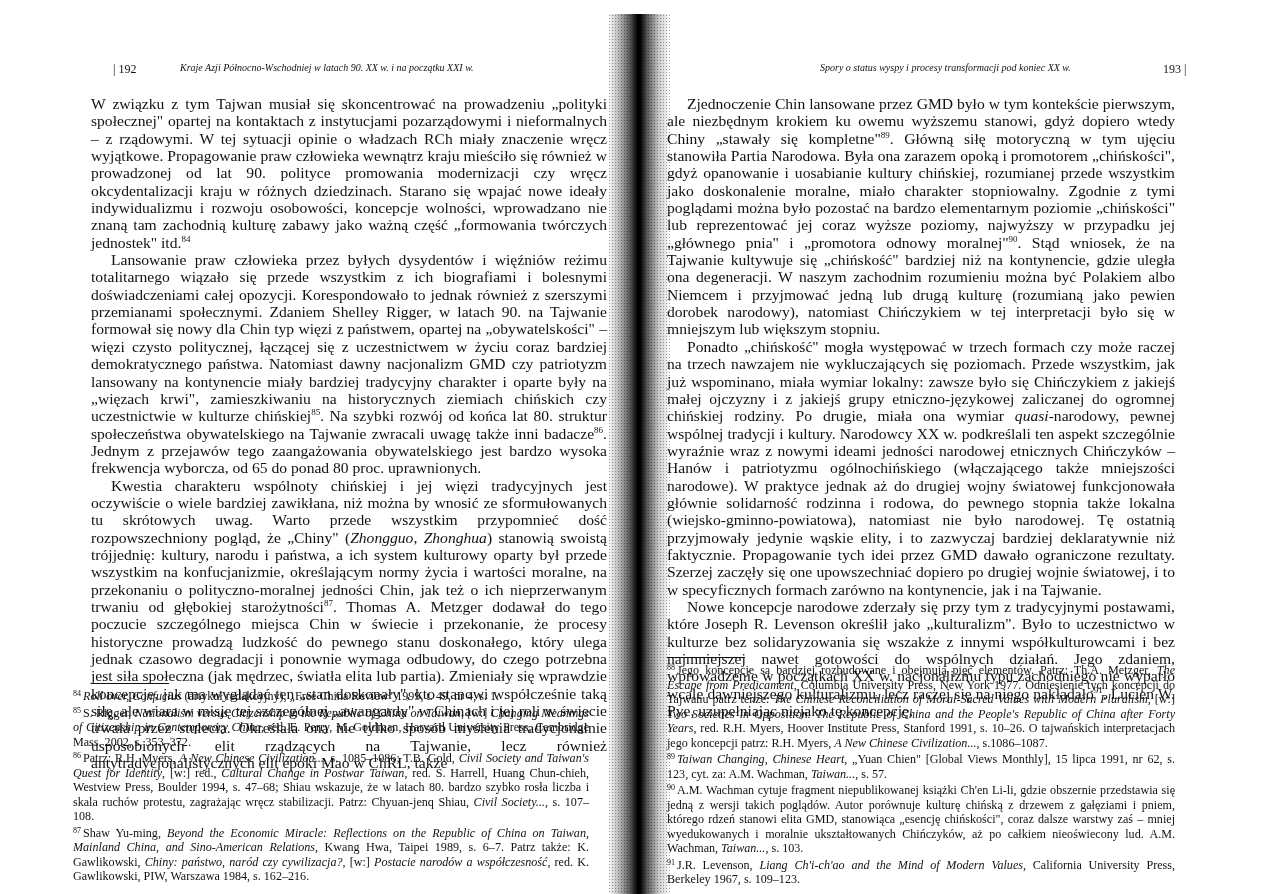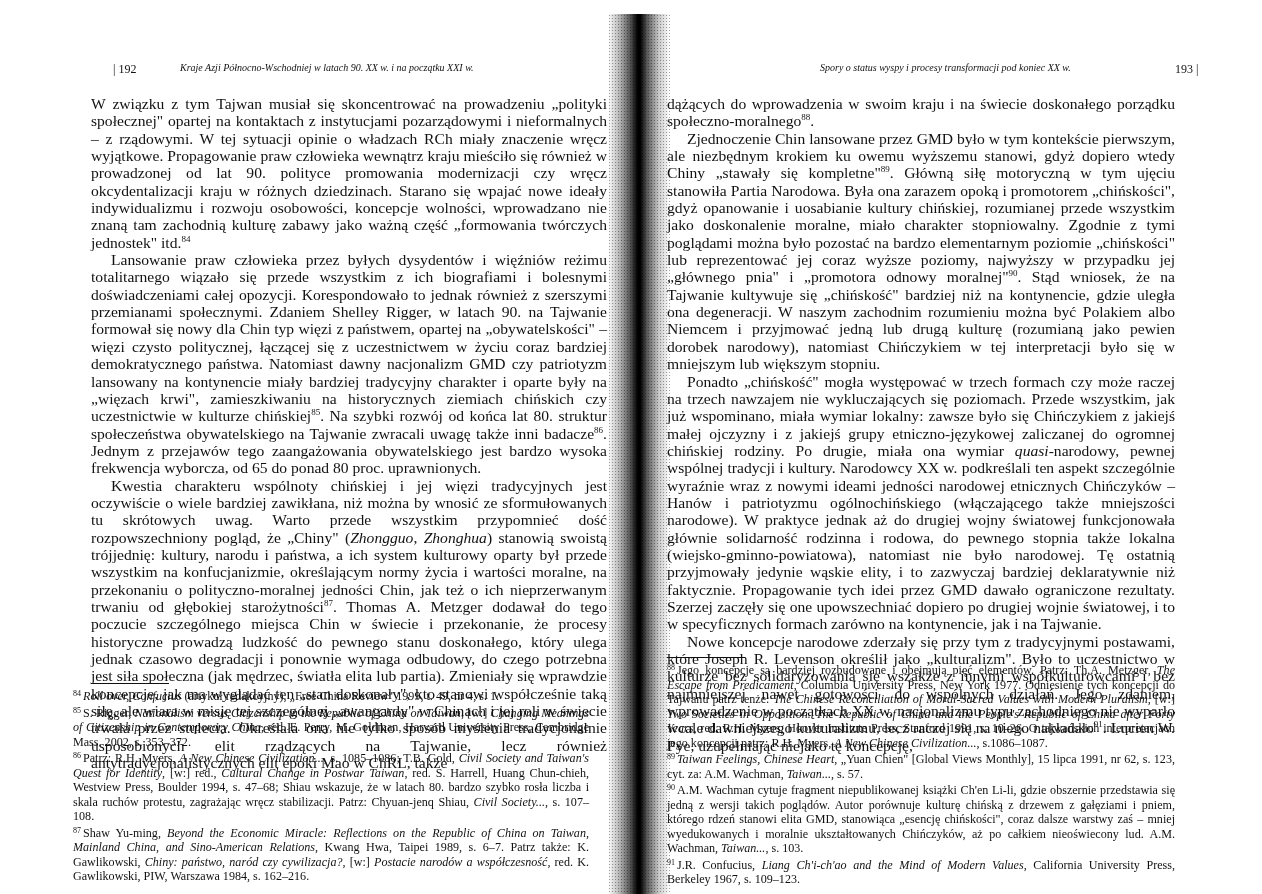--- a/index.html
+++ b/index.html
@@ -59,30 +59,29 @@
     <div class="footnotes">
         <p class="fn"><span class="num">84</span><span class="it">Roll over, Confucius</span><span> (artykuł redakcyjny), „Free China Review" 1999, t. 49, nr 4, s. 1.</span></p>
         <p class="fn"><span class="num">85</span><span>S. Rigger, </span><span class="it">Nationalism versus Citizenship in the Republic of China on Taiwan</span><span>, [w:] </span><span class="it">Changing Meanings of Citizenship in Contemporary China</span><span>, red. E. Perry, M. Goldman, Harvard University Press, Cambridge Mass. 2002, s. 353–372.</span></p>
         <p class="fn"><span class="num">86</span><span>Patrz: R.H. Myers, </span><span class="it">A New Chinese Civilization...</span><span>, s. 1085–1086; T.B. Gold, </span><span class="it">Civil Society and Taiwan's Quest for Identity</span><span>, [w:] red., </span><span class="it">Cultural Change in Postwar Taiwan</span><span>, red. S. Harrell, Huang Chun-chieh, Westview Press, Boulder 1994, s. 47–68; Shiau wskazuje, że w latach 80. bardzo szybko rosła liczba i skala ruchów protestu, zagrażając wręcz stabilizacji. Patrz: Chyuan-jenq Shiau, </span><span class="it">Civil Society...</span><span>, s. 107–108.</span></p>
         <p class="fn"><span class="num">87</span><span>Shaw Yu-ming, </span><span class="it">Beyond the Economic Miracle: Reflections on the Republic of China on Taiwan, Mainland China, and Sino-American Relations</span><span>, Kwang Hwa, Taipei 1989, s. 6–7. Patrz także: K. Gawlikowski, </span><span class="it">Chiny: państwo, naród czy cywilizacja?</span><span>, [w:] </span><span class="it">Postacie narodów a współczesność</span><span>, red. K. Gawlikowski, PIW, Warszawa 1984, s. 162–216.</span></p>
       </div>
   </div>
 
   <div class="page right">
     <div class="running-head" style="left:160px;margin-left:20px;">Spory o status wyspy i procesy transformacji pod koniec XX w.</div>
-    <div class="folio" style="left:535px;font-family:Liberation Serif, serif;">193 |</div>
+    <div class="folio" style="left:523px;font-family:Liberation Serif, serif;">193 |</div>
     <div class="body-text">
-        <p class="cont"><span>dążących do wprowadzenia w swoim kraju i na świecie doskonałego porządku społeczno-moralnego</span><sup>88</sup><span>.</span></p>
         <p class="indent"><span>Zjednoczenie Chin lansowane przez GMD było w tym kontekście pierwszym, ale niezbędnym krokiem ku owemu wyższemu stanowi, gdyż dopiero wtedy Chiny „stawały się kompletne"</span><sup>89</sup><span>. Główną siłę motoryczną w tym ujęciu stanowiła Partia Narodowa. Była ona zarazem opoką i promotorem „chińskości", gdyż opanowanie i uosabianie kultury chińskiej, rozumianej przede wszystkim jako doskonalenie moralne, miało charakter stopniowalny. Zgodnie z tymi poglądami można było pozostać na bardzo elementarnym poziomie „chińskości" lub reprezentować jej coraz wyższe poziomy, najwyższy w przypadku jej „głównego pnia" i „promotora odnowy moralnej"</span><sup>90</sup><span>. Stąd wniosek, że na Tajwanie kultywuje się „chińskość" bardziej niż na kontynencie, gdzie uległa ona degeneracji. W naszym zachodnim rozumieniu można być Polakiem albo Niemcem i przyjmować jedną lub drugą kulturę (rozumianą jako pewien dorobek narodowy), natomiast Chińczykiem w tej interpretacji było się w mniejszym lub większym stopniu.</span></p>
         <p class="indent"><span>Ponadto „chińskość" mogła występować w trzech formach czy może raczej na trzech nawzajem nie wykluczających się poziomach. Przede wszystkim, jak już wspominano, miała wymiar lokalny: zawsze było się Chińczykiem z jakiejś małej ojczyzny i z jakiejś grupy etniczno-językowej zaliczanej do ogromnej chińskiej rodziny. Po drugie, miała ona wymiar </span><span class="it">quasi</span><span>-narodowy, pewnej wspólnej tradycji i kultury. Narodowcy XX w. podkreślali ten aspekt szczególnie wyraźnie wraz z nowymi ideami jedności narodowej etnicznych Chińczyków – Hanów i patriotyzmu ogólnochińskiego (włączającego także mniejszości narodowe). W praktyce jednak aż do drugiej wojny światowej funkcjonowała głównie solidarność rodzinna i rodowa, do pewnego stopnia także lokalna (wiejsko-gminno-powiatowa), natomiast nie było narodowej. Tę ostatnią przyjmowały jedynie wąskie elity, i to zazwyczaj bardziej deklaratywnie niż faktycznie. Propagowanie tych idei przez GMD dawało ograniczone rezultaty. Szerzej zaczęły się one upowszechniać dopiero po drugiej wojnie światowej, i to w specyficznych formach zarówno na kontynencie, jak i na Tajwanie.</span></p>
         <p class="indent"><span>Nowe koncepcje narodowe zderzały się przy tym z tradycyjnymi postawami, które Joseph R. Levenson określił jako „kulturalizm". Było to uczestnictwo w kulturze bez solidaryzowania się wszakże z innymi współkulturowcami i bez najmniejszej nawet gotowości do wspólnych działań. Jego zdaniem, wprowadzenie w początkach XX w. nacjonalizmu typu zachodniego nie wyparło wcale dawniejszego kulturalizmu, lecz raczej się na niego nakładało</span><sup>91</sup><span>. Lucien W. Pye, uzupełniając niejako tę koncepcję,</span></p>
       </div>
     <div class="fn-rule"></div>
     <div class="footnotes">
         <p class="fn"><span class="num">88</span><span>Jego koncepcje są bardziej rozbudowane i obejmują pięć elementów. Patrz: Th.A. Metzger, </span><span class="it">The Escape from Predicament</span><span>, Columbia University Press, New York 1977. Odniesienie tych koncepcji do Tajwanu patrz tenże: </span><span class="it">The Chinese Reconciliation of Moral-Sacred Values with Modern Pluralism</span><span>, [w:] </span><span class="it">Two Societies in Opposition. The Republic of China and the People's Republic of China after Forty Years</span><span>, red. R.H. Myers, Hoover Institute Press, Stanford 1991, s. 10–26. O tajwańskich interpretacjach jego koncepcji patrz: R.H. Myers, </span><span class="it">A New Chinese Civilization...</span><span>, s.1086–1087.</span></p>
-        <p class="fn"><span class="num">89</span><span class="it">Taiwan Feelings, Chinese Heart</span><span>, „Yuan Chien" [Global Views Monthly], 15 lipca 1991, nr 62, s. 123, cyt. za: A.M. Wachman, </span><span class="it">Taiwan...</span><span>, s. 57.</span></p>
+        <p class="fn"><span class="num">89</span><span class="it">Taiwan Changing, Chinese Heart</span><span>, „Yuan Chien" [Global Views Monthly], 15 lipca 1991, nr 62, s. 123, cyt. za: A.M. Wachman, </span><span class="it">Taiwan...</span><span>, s. 57.</span></p>
         <p class="fn"><span class="num">90</span><span>A.M. Wachman cytuje fragment niepublikowanej książki Ch'en Li-li, gdzie obszernie przedstawia się jedną z wersji takich poglądów. Autor porównuje kulturę chińską z drzewem z gałęziami i pniem, którego rdzeń stanowi elita GMD, stanowiąca „esencję chińskości", coraz dalsze warstwy zaś – mniej wyedukowanych i moralnie ukształtowanych Chińczyków, aż po całkiem nieoświecony lud. A.M. Wachman, </span><span class="it">Taiwan...</span><span>, s. 103.</span></p>
-        <p class="fn"><span class="num">91</span><span>J.R. Confucius, </span><span class="it">Liang Ch'i-ch'ao and the Mind of Modern Values</span><span>, California University Press, Berkeley 1967, s. 109–123.</span></p>
+        <p class="fn"><span class="num">91</span><span>J.R. Levenson, </span><span class="it">Liang Ch'i-ch'ao and the Mind of Modern Values</span><span>, California University Press, Berkeley 1967, s. 109–123.</span></p>
       </div>
   </div>
 
   <div class="gutter"></div>
 </div>
 
 </body></html>

